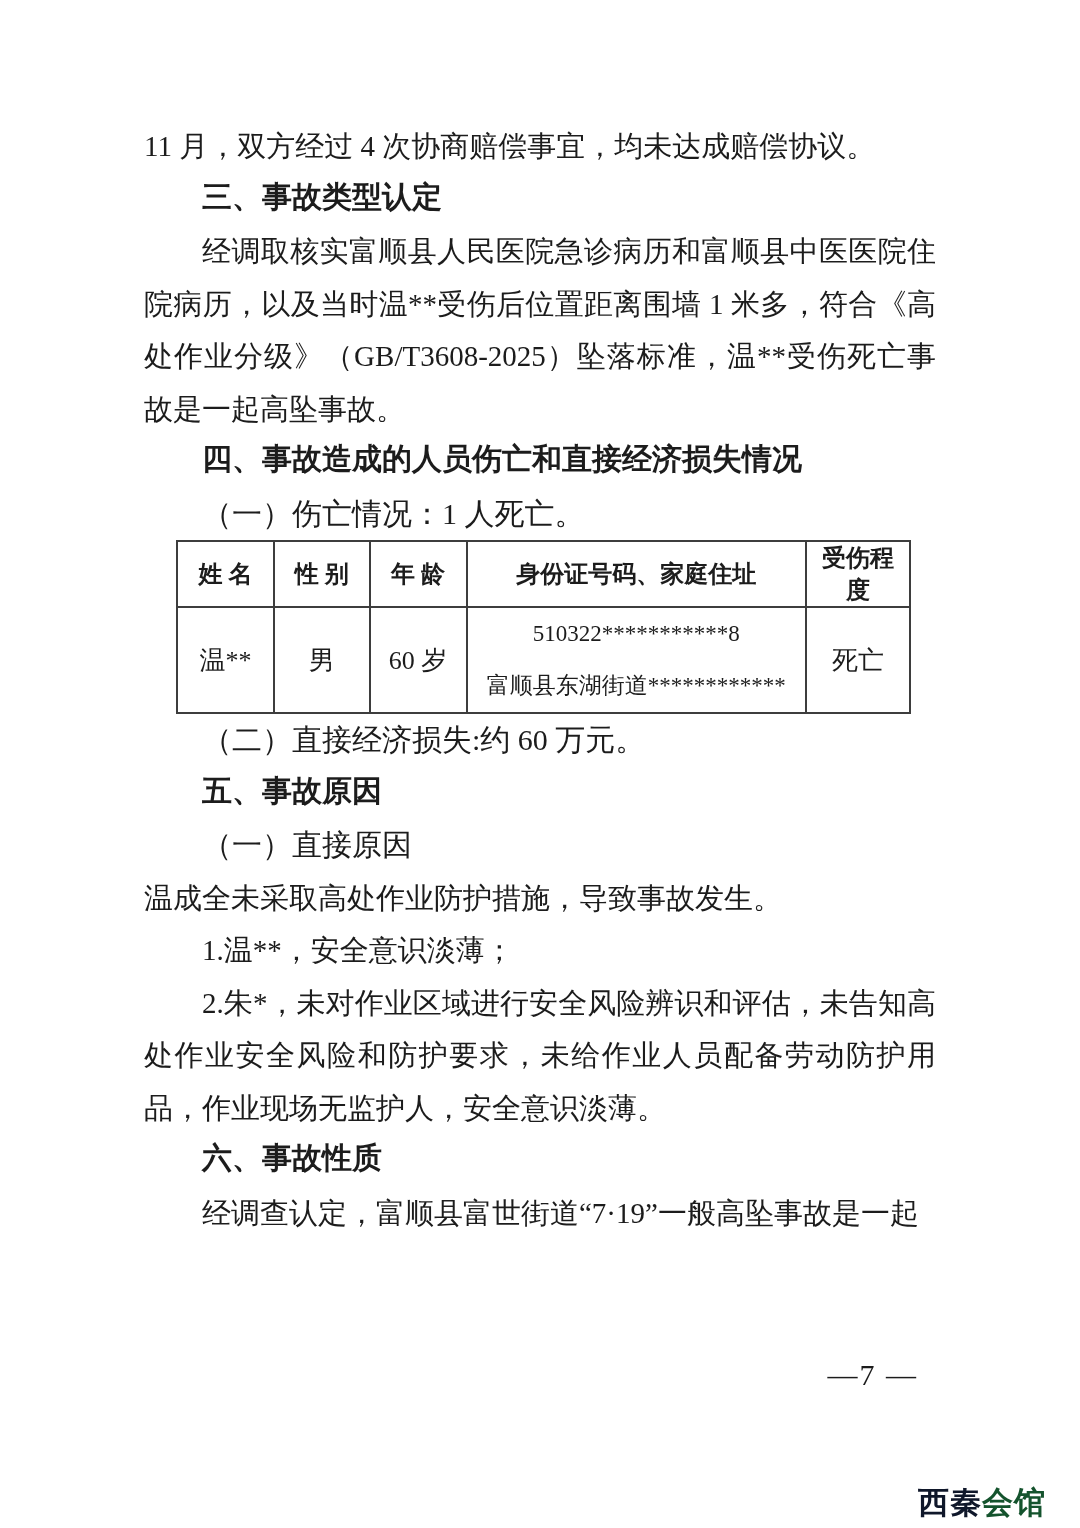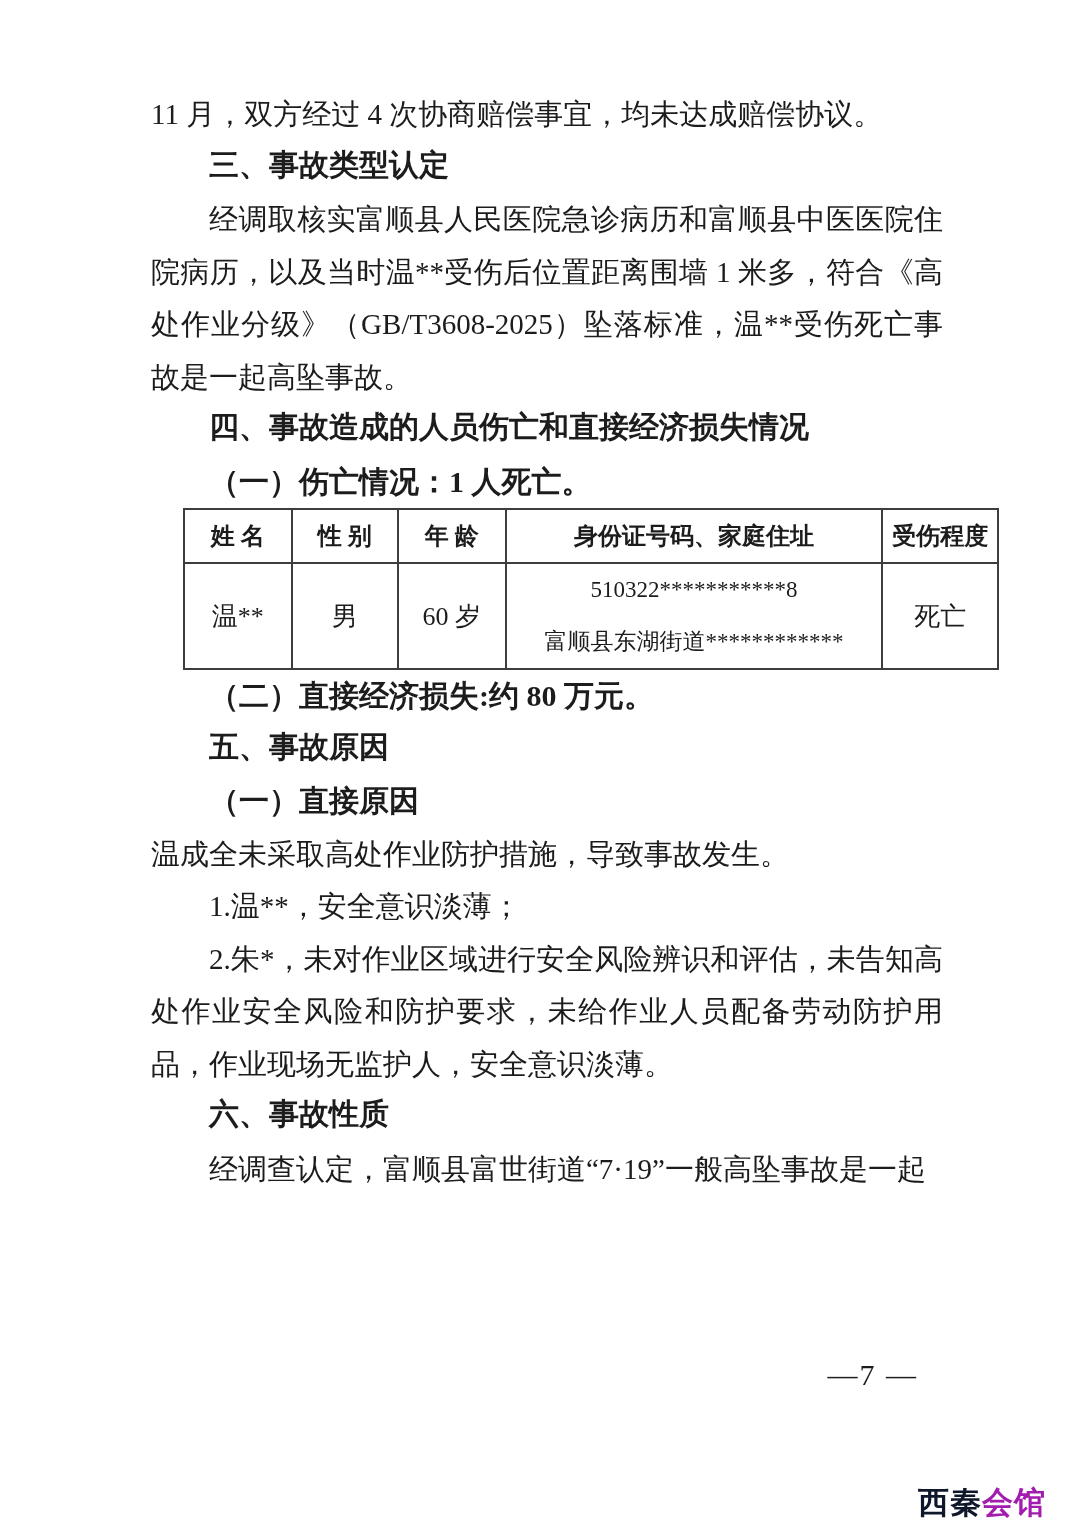--- a/index.html
+++ b/index.html
@@ -13,52 +13,52 @@
     height: 1528px;
     margin: 0 auto;
     background: #ffffff;
     font-family: "Liberation Serif", "DejaVu Serif", serif;
     color: #1c1c1c;
     overflow: hidden;
   }
   .content {
     position: absolute;
     top: 0;
-    left: 151px;
+    left: 144px;
     width: 792px;
-    padding-top: 88px;
+    padding-top: 120px;
   }
   .line {
     font-size: 29px;
     line-height: 52.5px;
     text-align: justify;
     text-justify: inter-ideograph;
     margin: 0;
   }
   .indent { text-indent: 58px; }
   .heading {
     font-family: Liberation Mono, monospace;
     font-weight: bold;
     font-size: 30px;
     line-height: 52.5px;
     margin: 0;
     text-indent: 58px;
   }
   .subheading {
-    font-weight: bold;
+    font-weight: normal;
     font-size: 30px;
     line-height: 52.5px;
     margin: 0;
     text-indent: 58px;
   }
   table.casualty {
     border-collapse: collapse;
     table-layout: fixed;
     margin-left: 32px;
-    width: 816px;
+    width: 735px;
     height: 162px;
   }
   table.casualty td {
     border: 2px solid #3d3d3d;
     text-align: center;
     vertical-align: middle;
     padding: 0 4px;
   }
   table.casualty .hdr {
     height: 52px;
@@ -139,21 +139,21 @@
           <td class="cell">60 岁</td>
           <td class="cell">
             <div class="id-line first">510322***********8</div>
             <div class="id-line">富顺县东湖街道************</div>
           </td>
           <td class="cell">死亡</td>
         </tr>
       </tbody>
     </table>
 
-    <p class="subheading">（二）直接经济损失:约 80 万元。</p>
+    <p class="subheading">（二）直接经济损失:约 60 万元。</p>
 
     <p class="heading">五、事故原因</p>
 
     <p class="subheading">（一）直接原因</p>
 
     <p class="line">温成全未采取高处作业防护措施，导致事故发生。</p>
 
 
     <p class="line indent">1.温**，安全意识淡薄；</p>
 
@@ -161,15 +161,15 @@
 
     <p class="heading">六、事故性质</p>
 
     <p class="line indent">经调查认定，富顺县富世街道“7·19”一般高坠事故是一起</p>
 
   </div>
 
   <div class="footer-pageno">—7 —</div>
 
   <div class="watermark">
-    <span style="color: #0f172a;">西秦</span><span style="color: #a21caf;">会馆</span>
+    <span style="color: #0f172a;">西秦</span><span style="color: #14532d;">会馆</span>
   </div>
 </div>
 
 </body></html>

